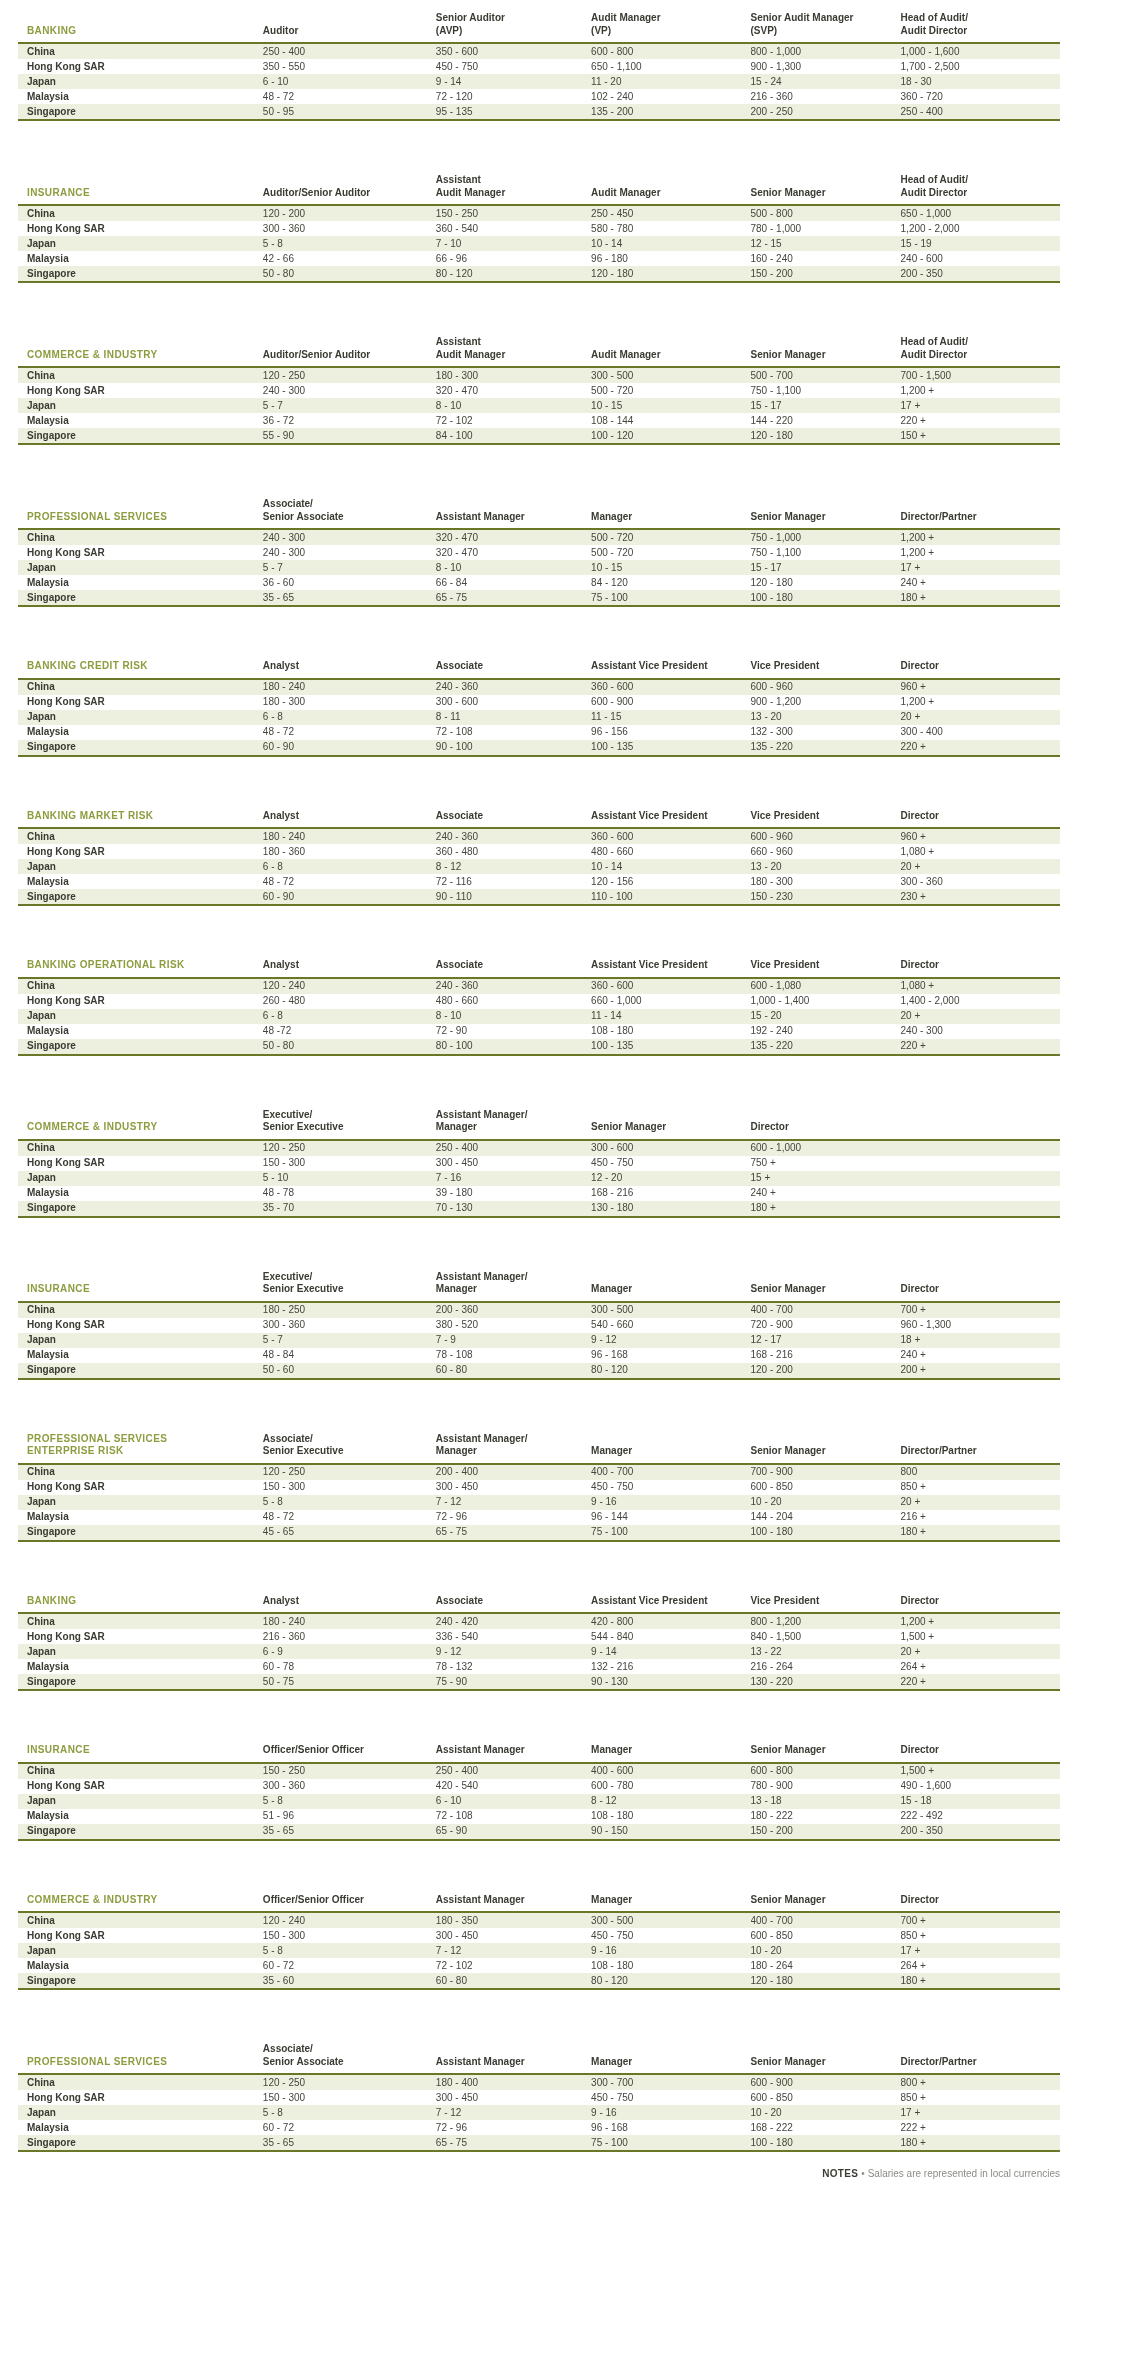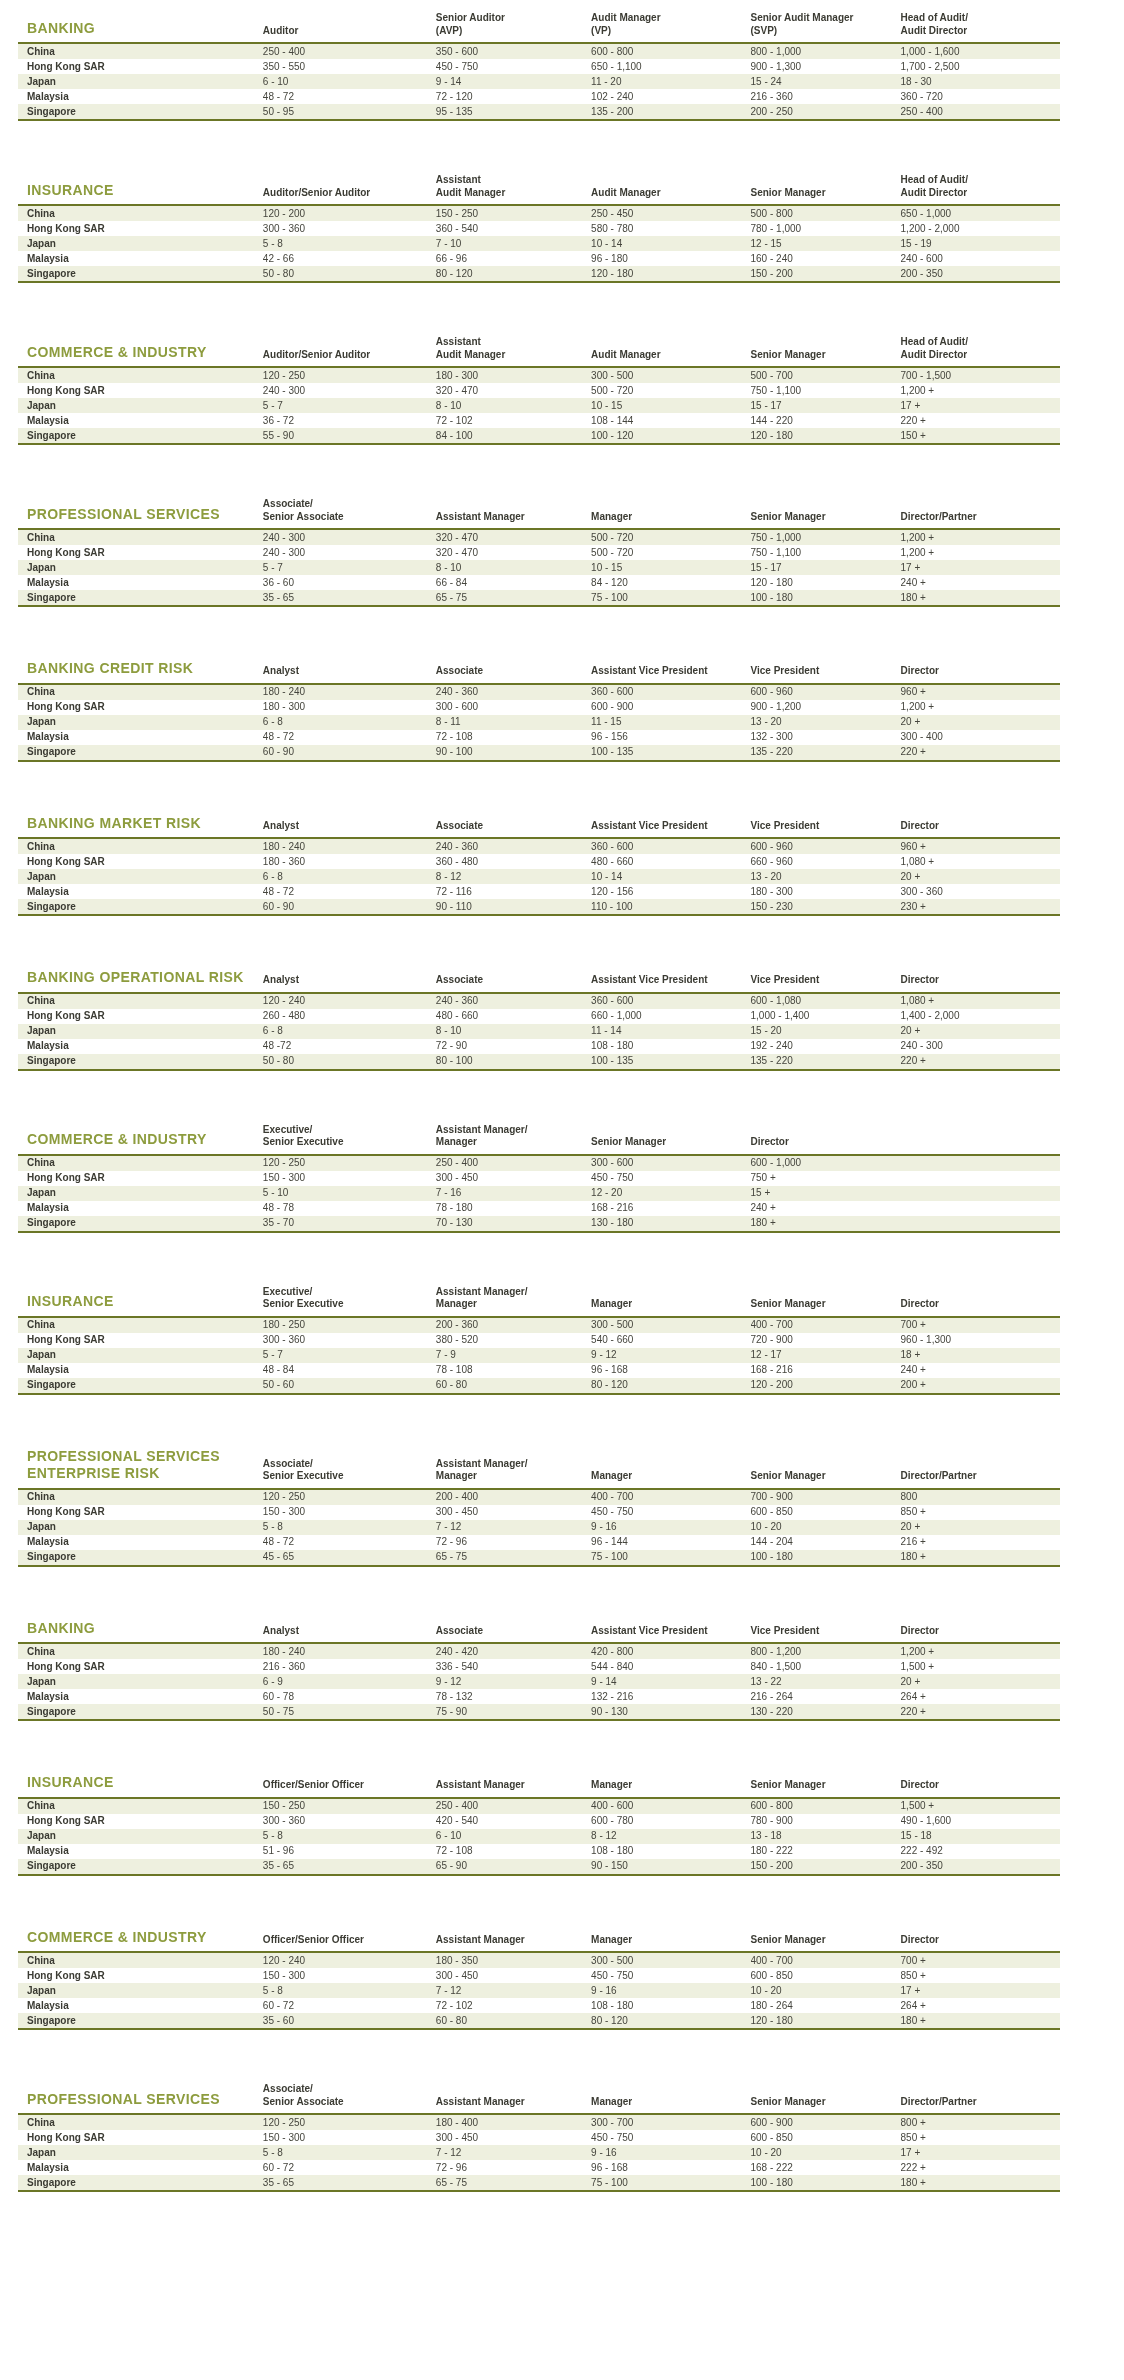--- a/index.html
+++ b/index.html
@@ -30,21 +30,21 @@
     font-size: 10px;
     line-height: 1.25;
     font-weight: bold;
     color: #3b3b33;
     padding: 0 4px 5px 0;
     border-bottom: 2px solid #6b7626;
     white-space: pre-line;
   }
   thead th.category {
     color: #8d9c3e;
-    font-size: 14px;
+    font-size: 10px;
     letter-spacing: 0.4px;
     padding-left: 9px;
     text-transform: uppercase;
   }
   tbody td {
     font-size: 10px;
     line-height: 1;
     height: 15px;
     padding: 0 4px 0 0;
     color: #45453d;
@@ -568,21 +568,21 @@
             <td class="country">Japan</td>
             <td class="value">5 - 10</td>
             <td class="value">7 - 16</td>
             <td class="value">12 - 20</td>
             <td class="value">15 +</td>
             <td class="value"></td>
           </tr>
           <tr>
             <td class="country">Malaysia</td>
             <td class="value">48 - 78</td>
-            <td class="value">78 - 180</td>
+            <td class="value">39 - 180</td>
             <td class="value">168 - 216</td>
             <td class="value">240 +</td>
             <td class="value"></td>
           </tr>
           <tr class="shaded">
             <td class="country">Singapore</td>
             <td class="value">35 - 70</td>
             <td class="value">70 - 130</td>
             <td class="value">130 - 180</td>
             <td class="value">180 +</td>
@@ -968,13 +968,16 @@
             <td class="country">Singapore</td>
             <td class="value">35 - 65</td>
             <td class="value">65 - 75</td>
             <td class="value">75 - 100</td>
             <td class="value">100 - 180</td>
             <td class="value">180 +</td>
           </tr>
         </tbody>
   </table>
 </div>
+  <div class="notes">
+    <span class="notes-label">NOTES</span><span class="notes-bullet">•</span><span class="notes-text">Salaries are represented in local currencies</span>
+  </div>
 </div>
 
 </body></html>

